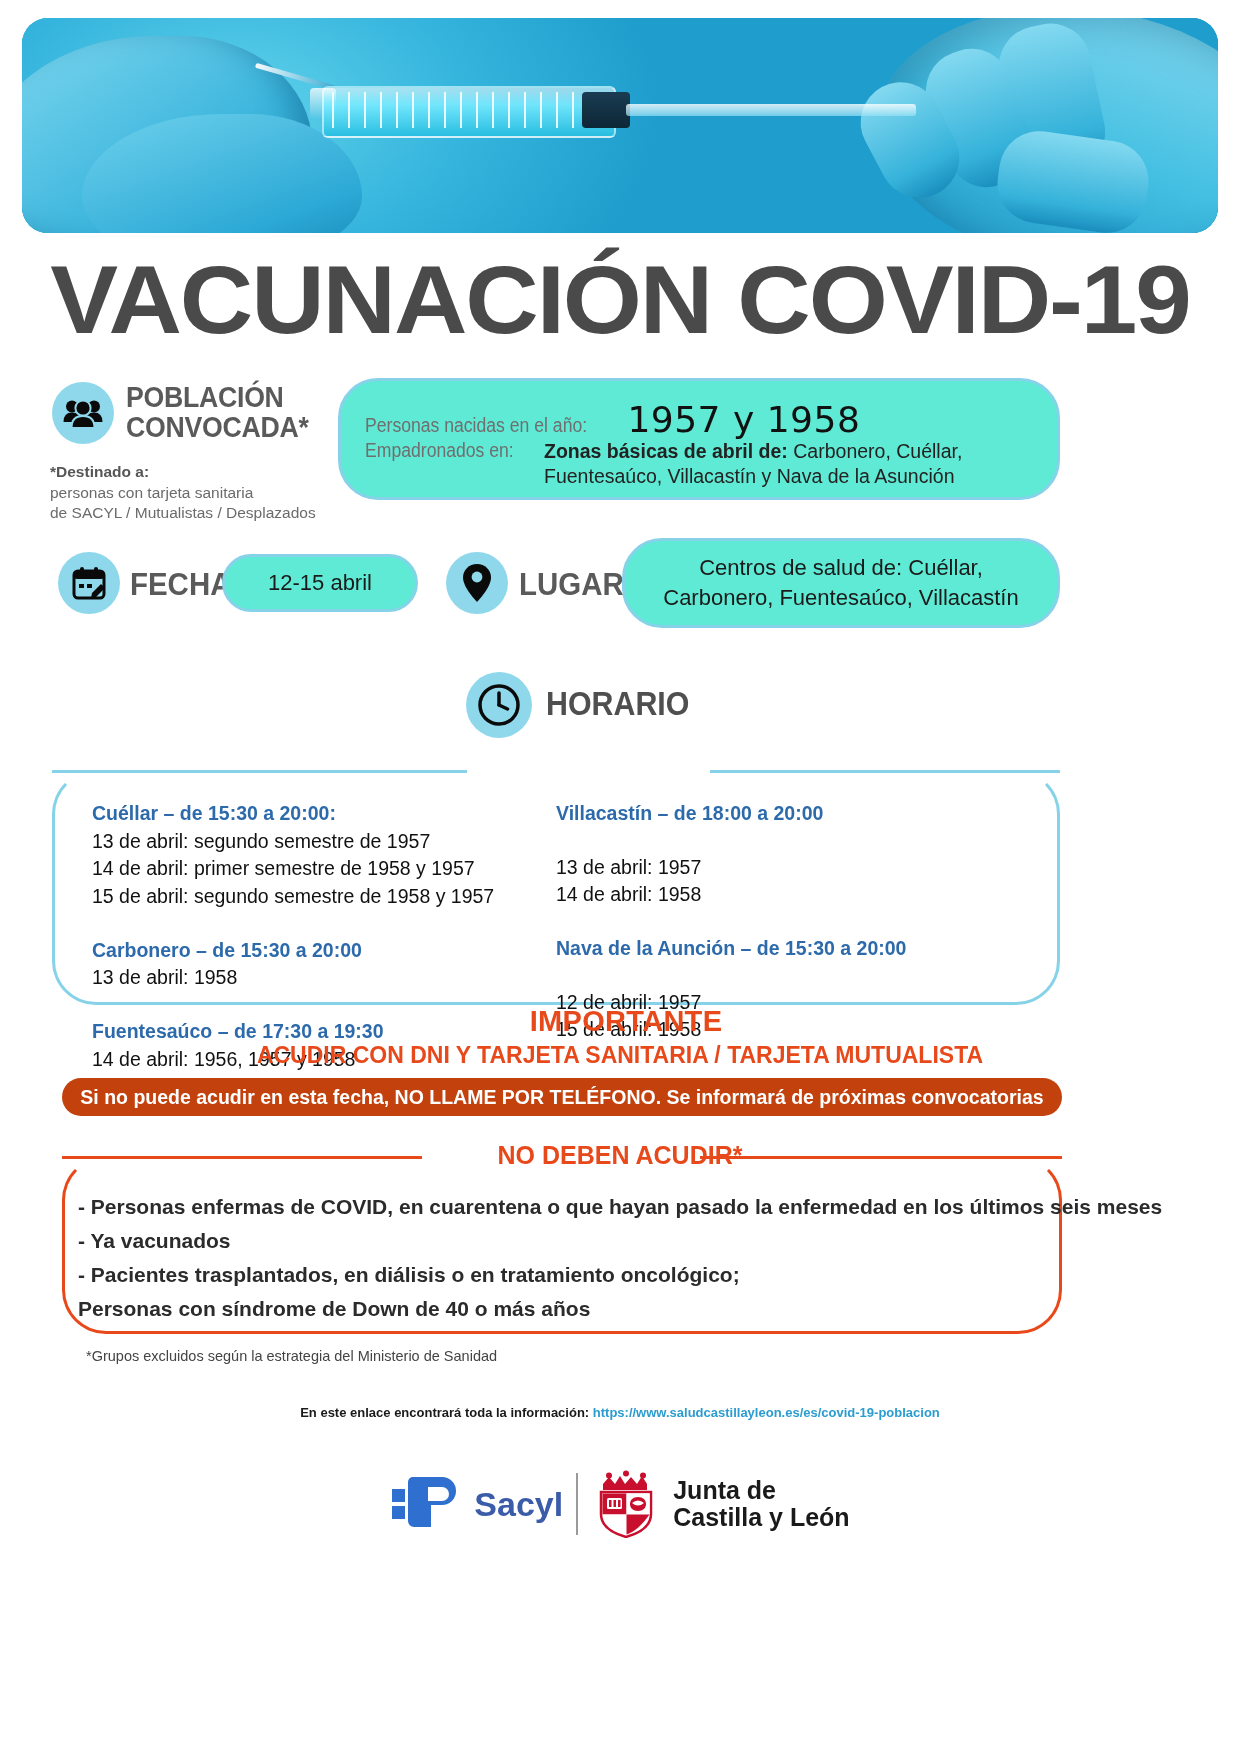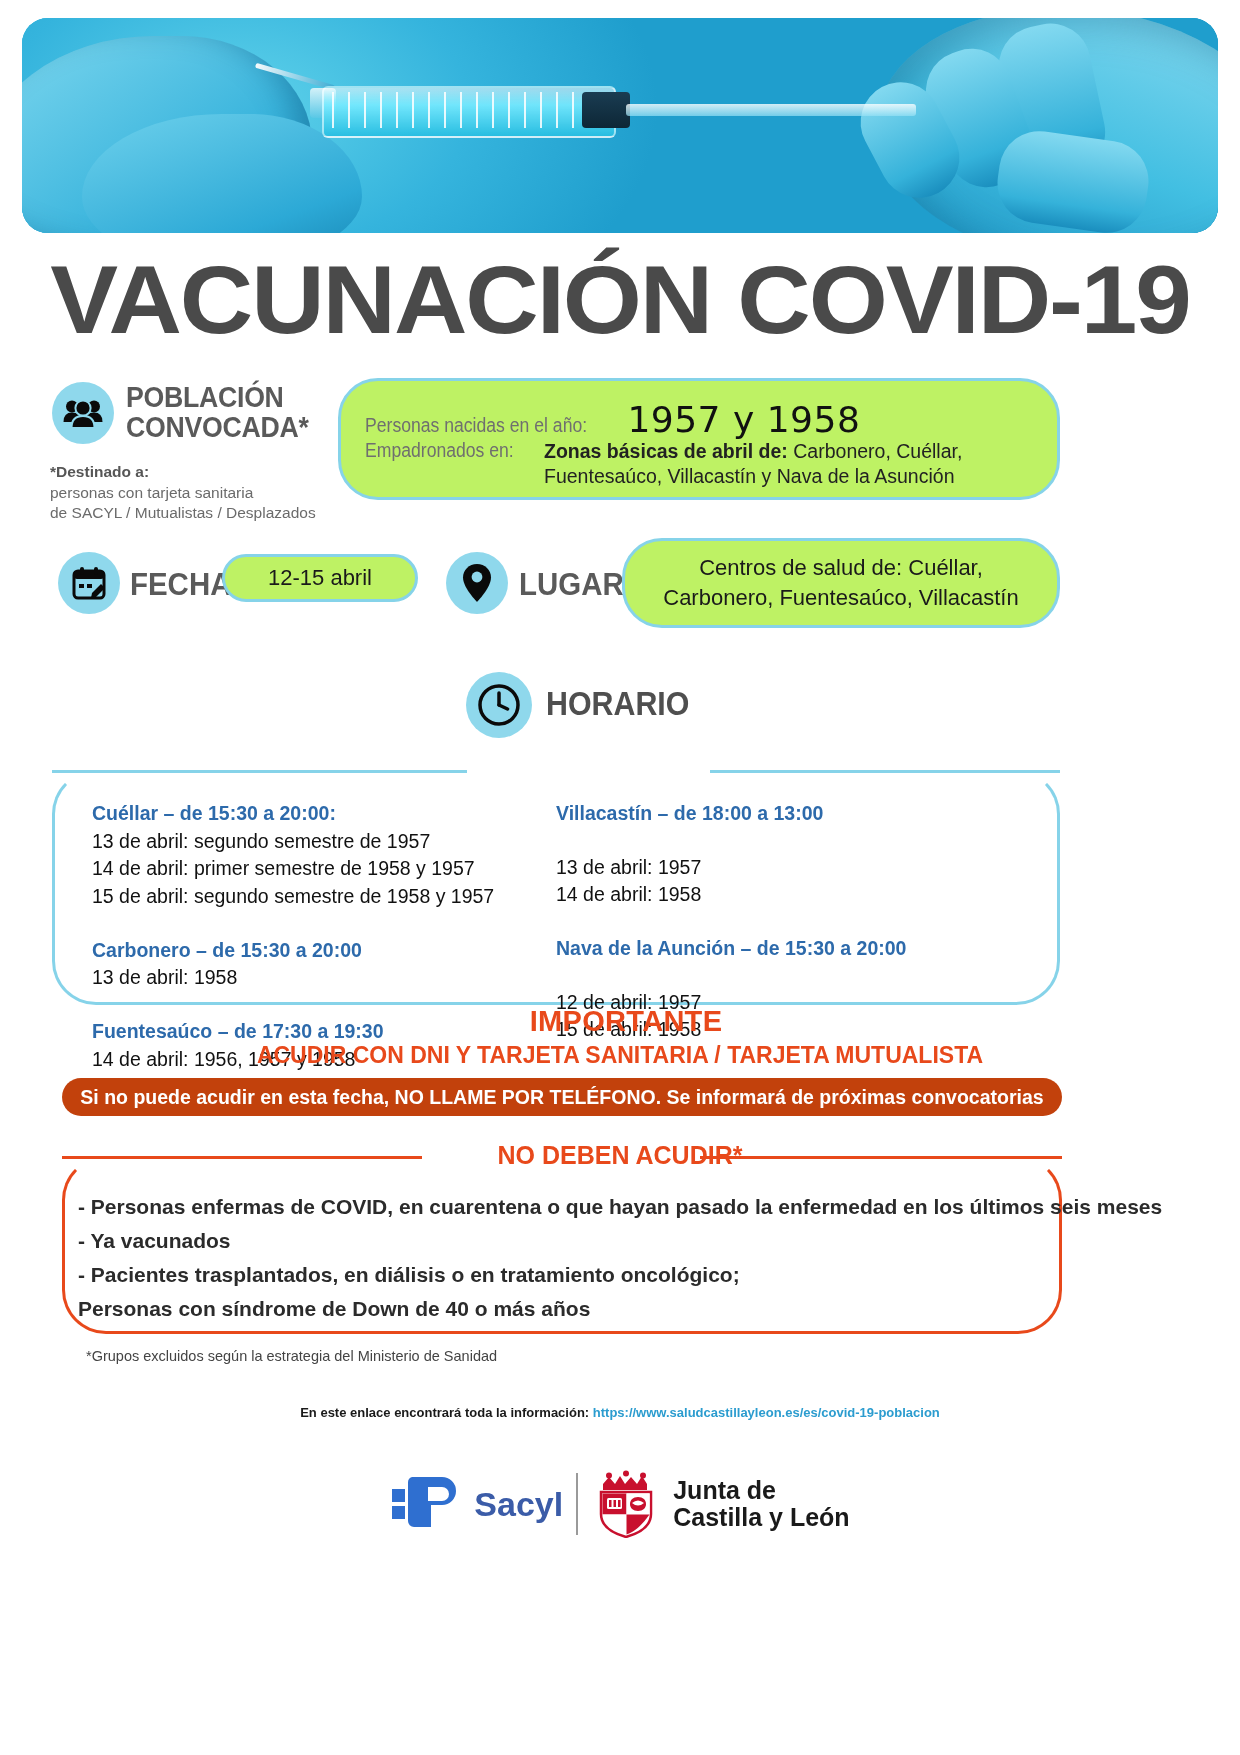--- a/index.html
+++ b/index.html
@@ -128,21 +128,21 @@
     color: #4a4a4a;
     transform: scaleX(1.06);
     line-height: 1;
     white-space: nowrap;
   }
 
   
   .pill {
     border: 3px solid #86d3e9;
     border-radius: 40px;
-    background: #bef264;
+    background: #5eead4;
     box-sizing: border-box;
   }
 
   
   .pc-icon-wrap {
     position: absolute;
     left: 52px; top: 382px;
     display: flex; align-items: center; gap: 12px;
   }
   .circle-icon {
@@ -200,21 +200,21 @@
 
   
   .fecha-icon { position: absolute; left: 58px; top: 552px; }
   .fecha-label {
     position: absolute; left: 130px; top: 566px;
     font-weight: bold; font-size: 32px; color: #5a5a5a;
     transform: scaleX(.92); transform-origin: left center;
   }
   .fecha-box {
     position: absolute; left: 222px; top: 554px;
-    width: 196px; height: 48px;
+    width: 196px; height: 58px;
     display: flex; align-items: center; justify-content: center;
     font-size: 22px; color: #1a1a1a;
   }
   .lugar-icon { position: absolute; left: 446px; top: 552px; }
   .lugar-label {
     position: absolute; left: 519px; top: 566px;
     font-weight: bold; font-size: 32px; color: #5a5a5a;
     transform: scaleX(.92); transform-origin: left center;
   }
   .lugar-box {
@@ -462,21 +462,21 @@
   <div class="line">15 de abril: segundo semestre de 1958 y 1957</div>
   <div class="gap"></div>
   <h4>Carbonero – de 15:30 a 20:00</h4>
   <div class="line">13 de abril: 1958</div>
   <div class="gap"></div>
   <h4>Fuentesaúco – de 17:30 a 19:30</h4>
   <div class="line">14 de abril: 1956, 1957 y 1958</div>
 </div>
 
 <div class="sched sched-right">
-  <h4>Villacastín – de 18:00 a 13:00</h4>
+  <h4>Villacastín – de 18:00 a 20:00</h4>
   <div class="gap"></div>
   <div class="line">13 de abril: 1957</div>
   <div class="line">14 de abril: 1958</div>
   <div class="gap"></div>
   <h4>Nava de la Aunción – de 15:30 a 20:00</h4>
   <div class="gap"></div>
   <div class="line">12 de abril: 1957</div>
   <div class="line">15 de abril: 1958</div>
 </div>
 

